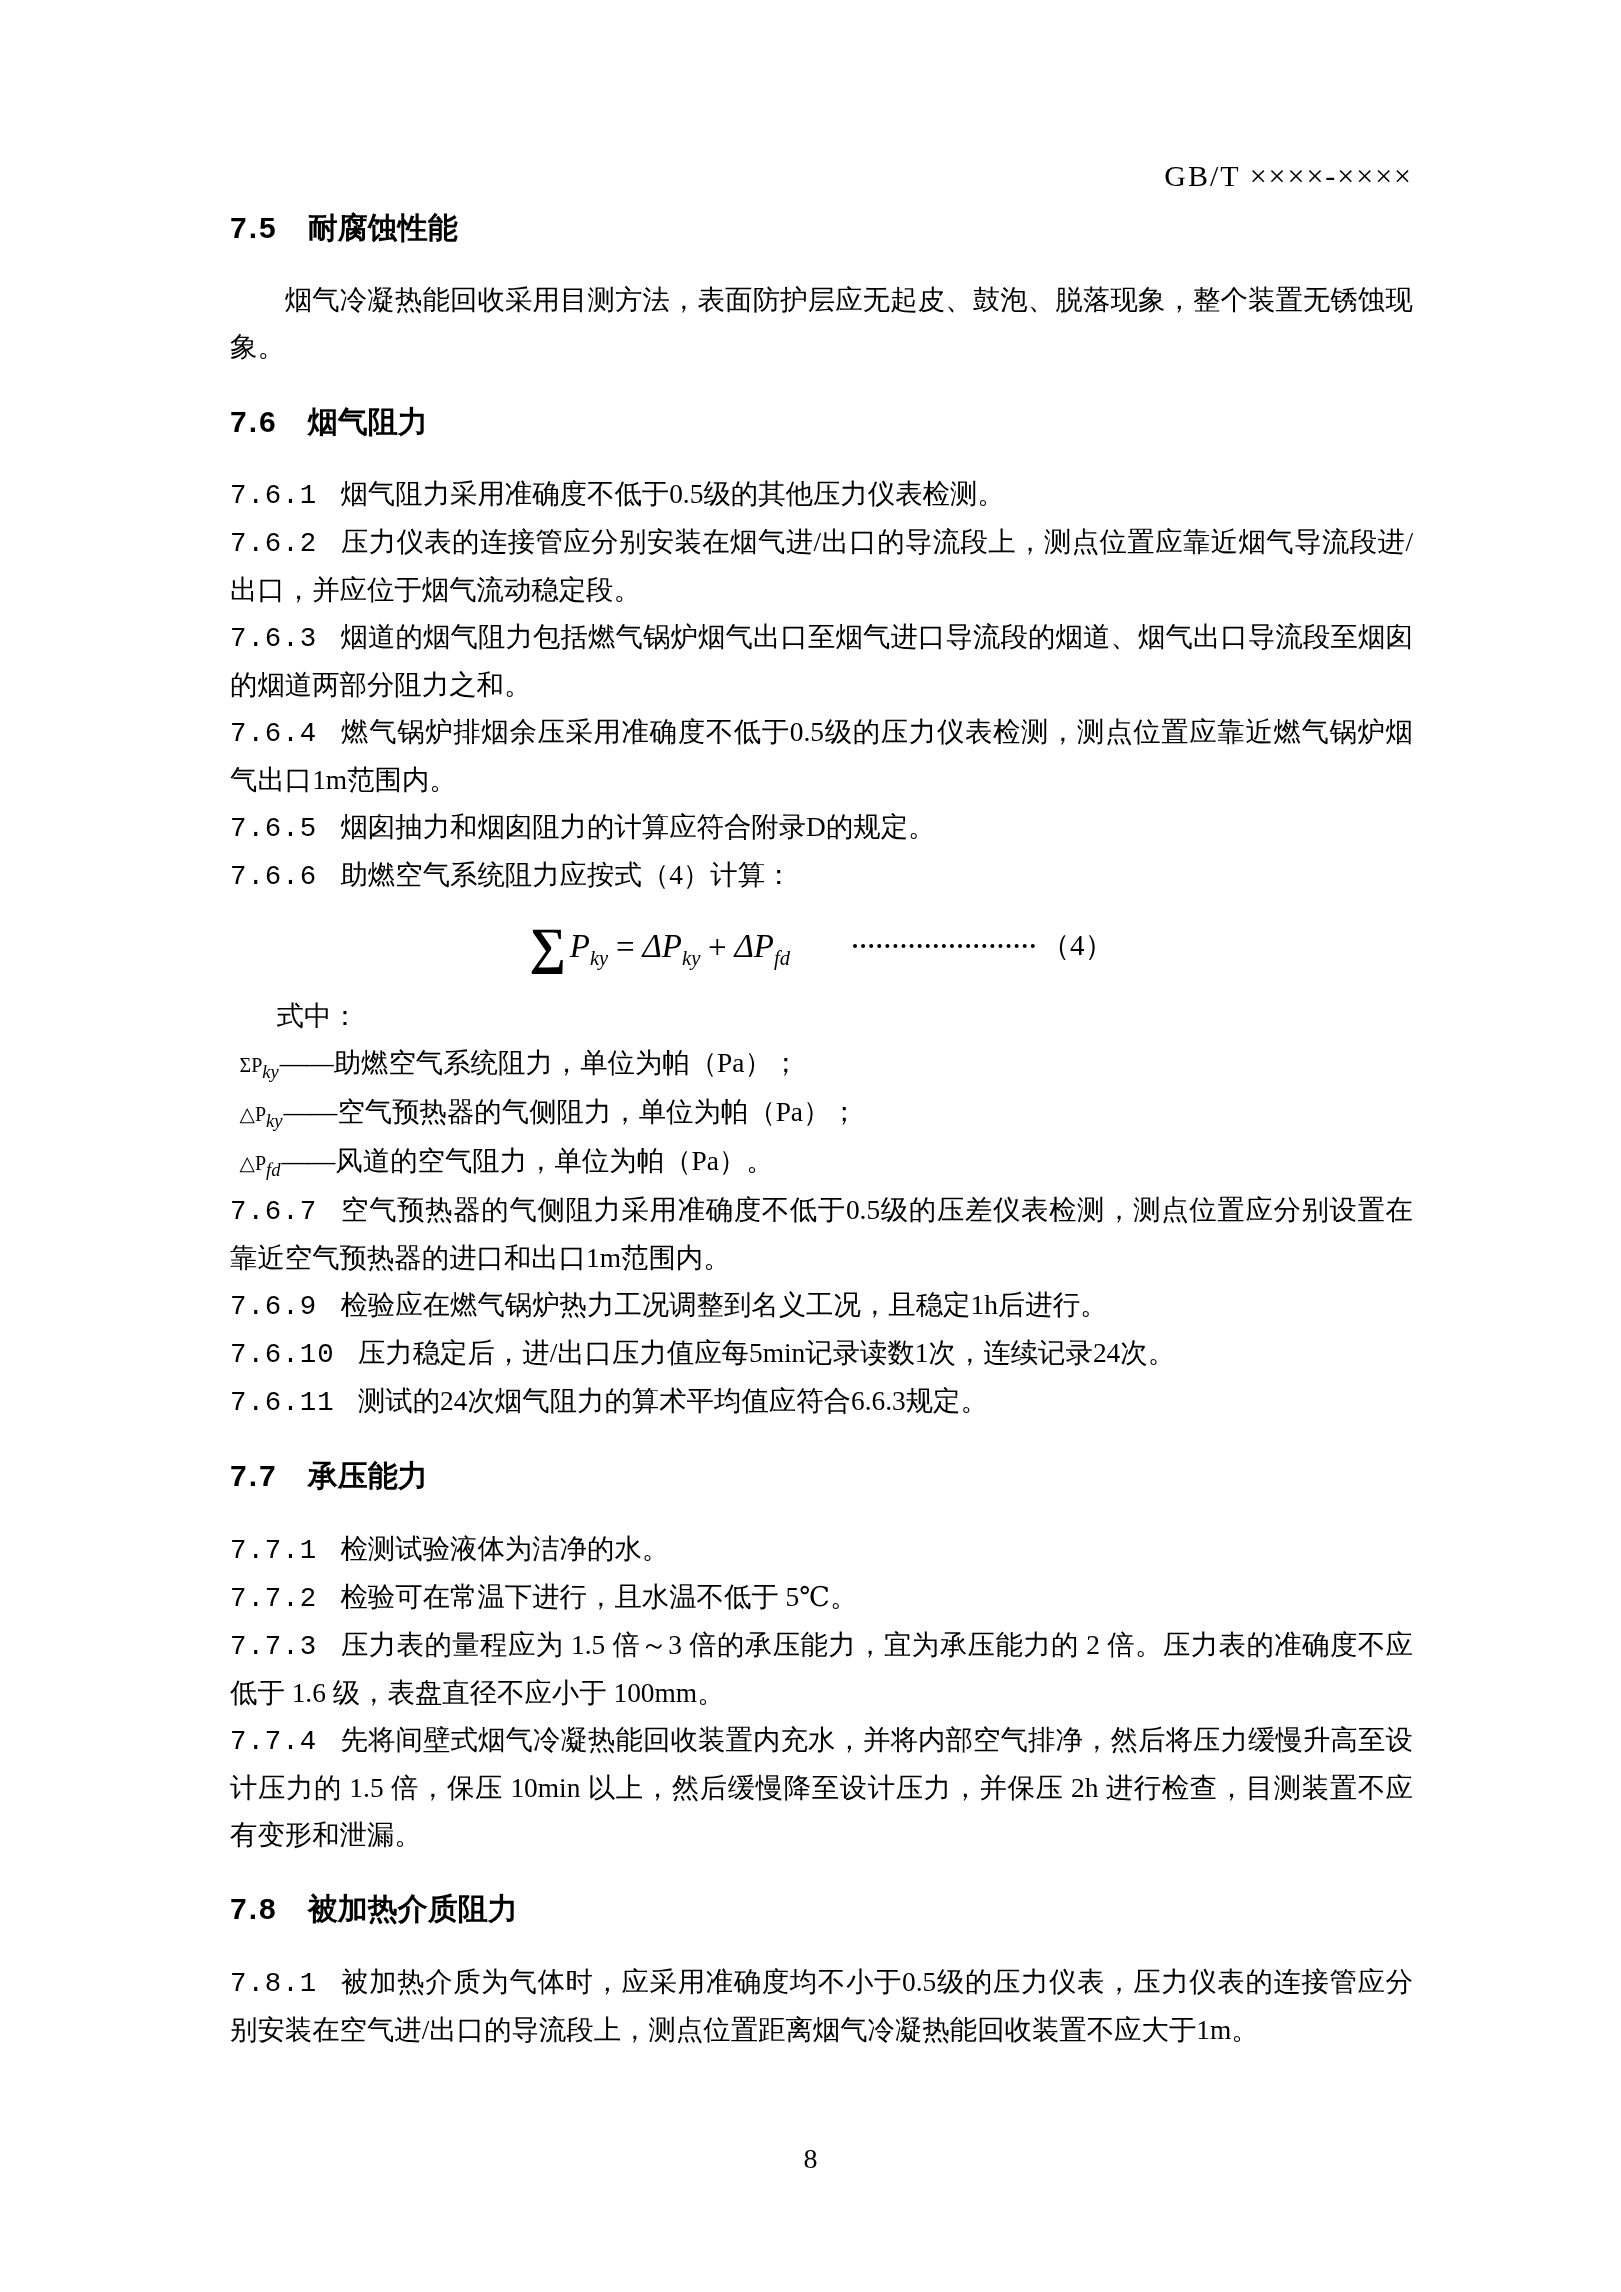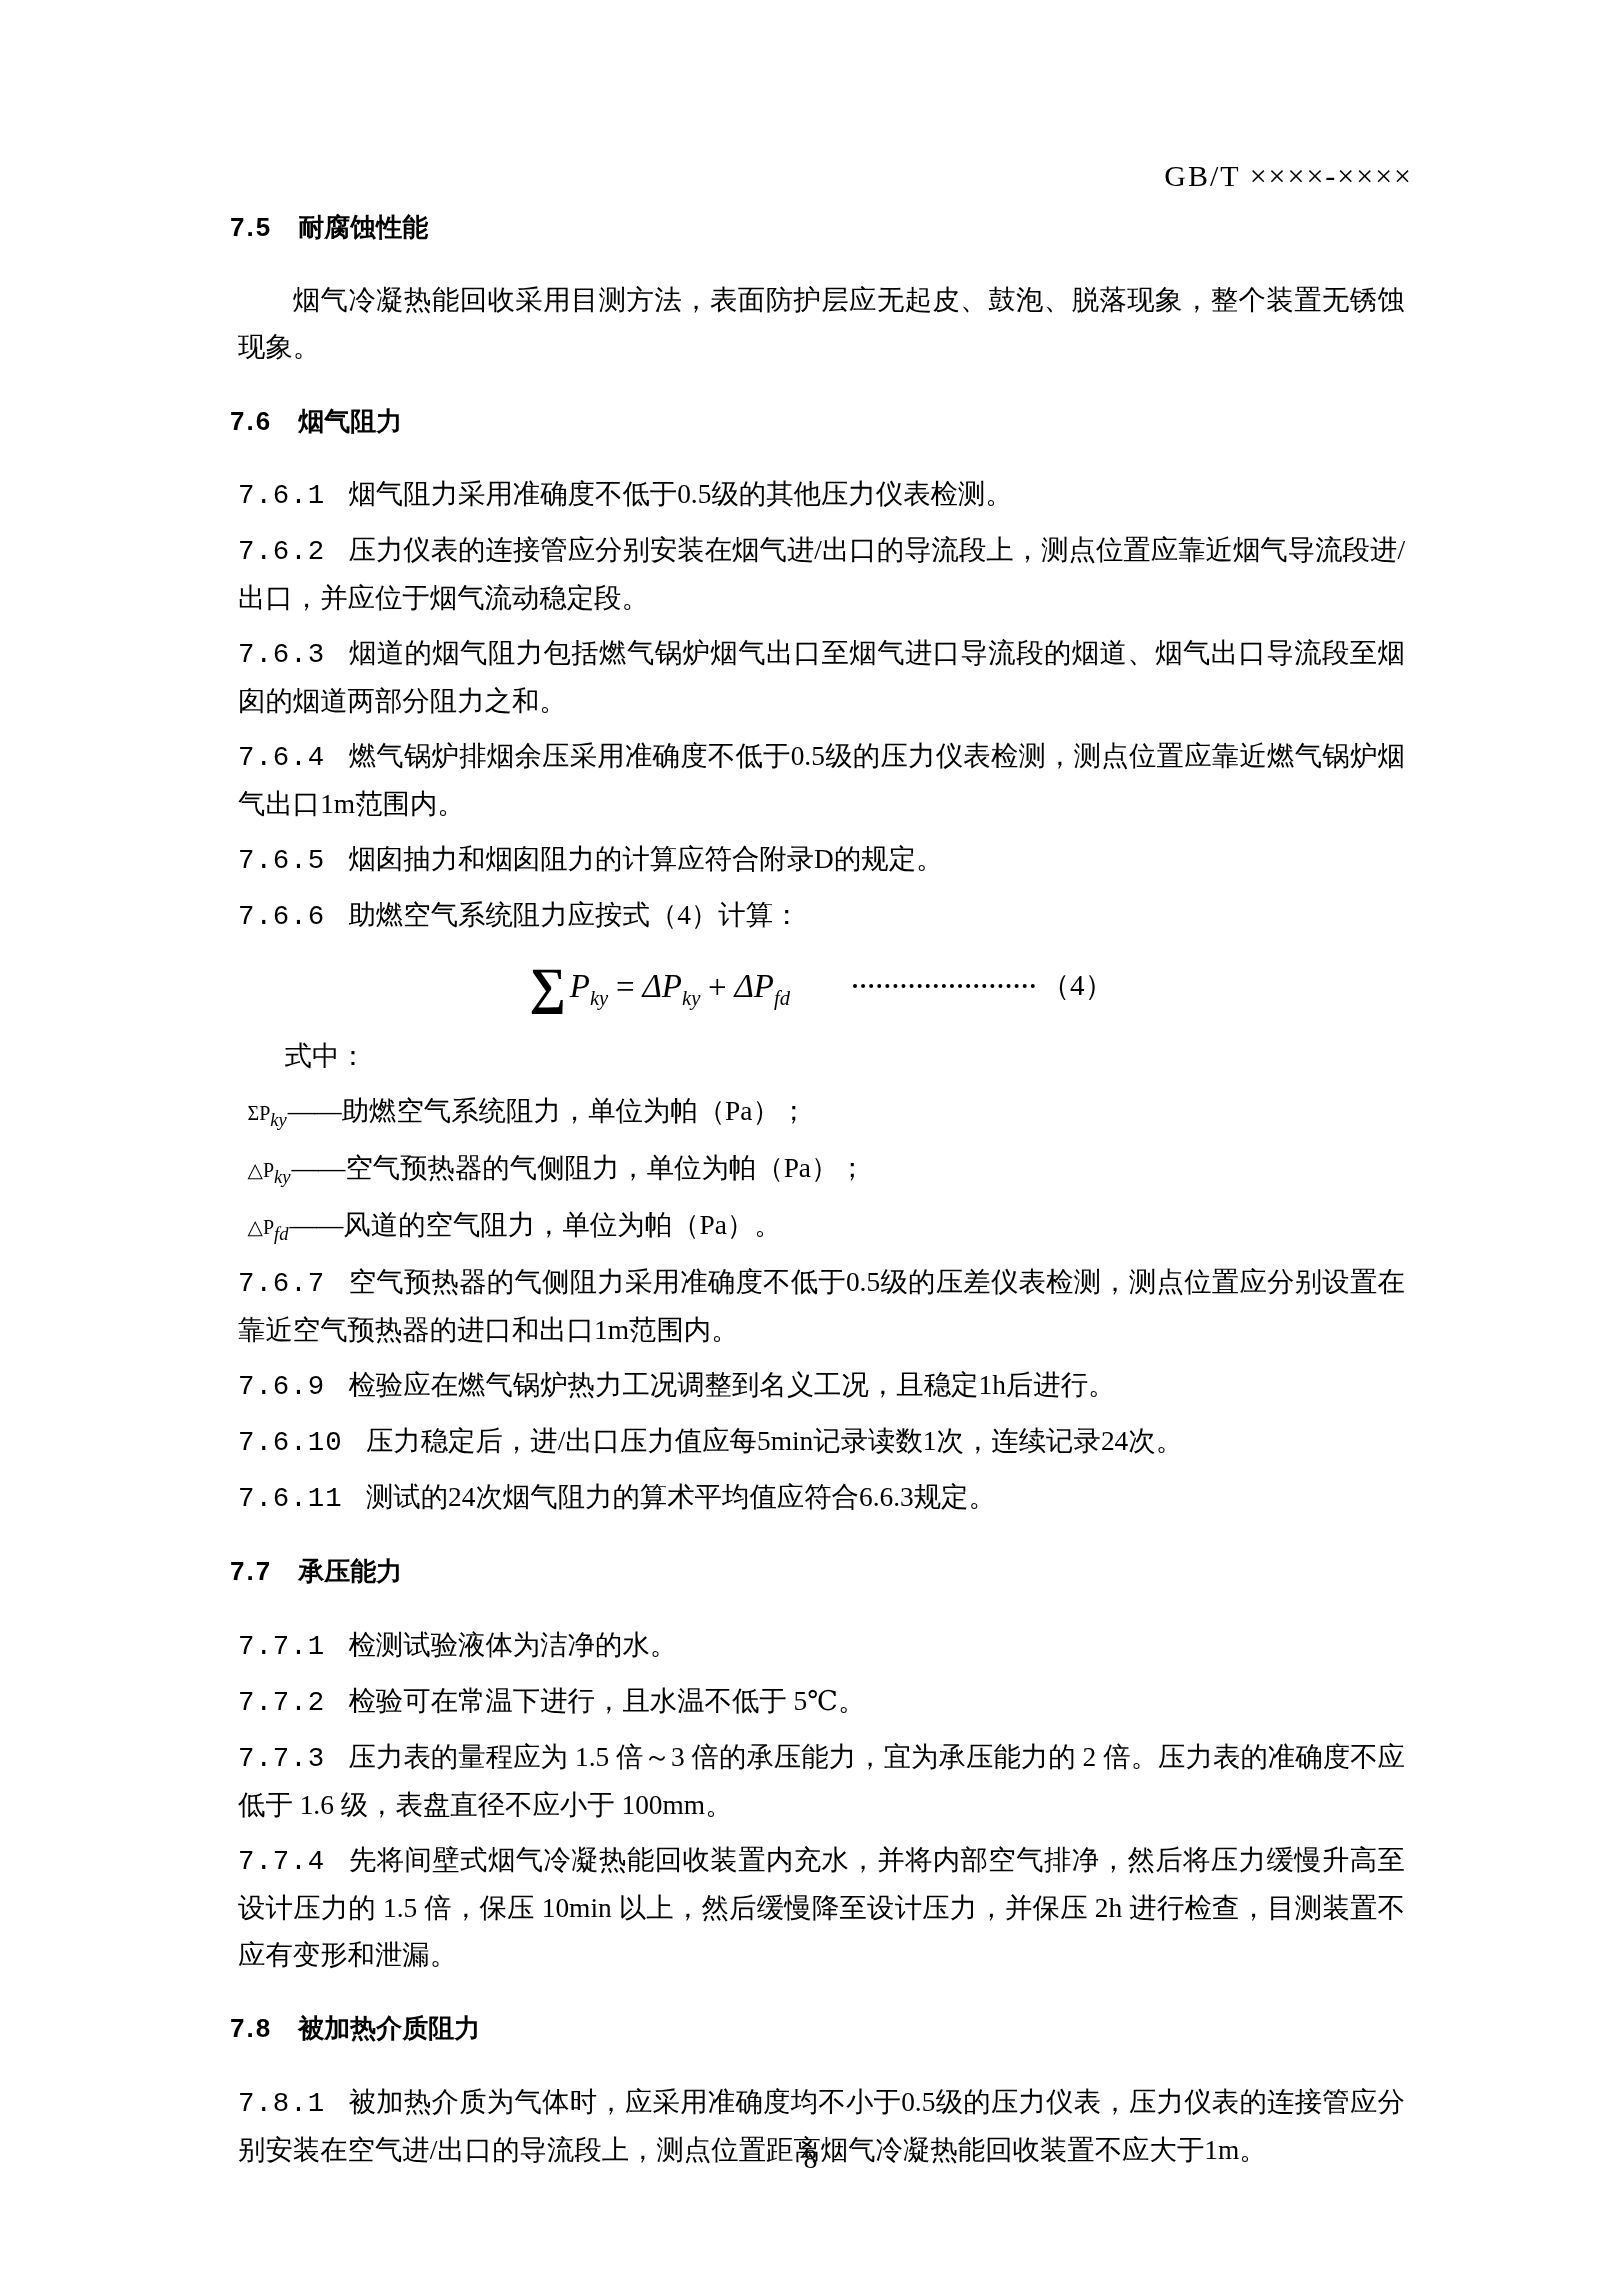--- a/index.html
+++ b/index.html
@@ -23,31 +23,31 @@
     font-size: 30px;
     line-height: 41px;
     letter-spacing: 2px;
     margin-bottom: 7.8px;
     font-family: "Liberation Serif", "DejaVu Serif", serif;
   }
   
   .sec {
     font-family: "Liberation Sans", "DejaVu Sans", sans-serif;
     font-weight: 600;
-    font-size: 26px;
+    font-size: 30px;
     line-height: 47px;
     margin: 26.5px 0 26.5px 0;
   }
   .sec:first-of-type { margin-top: 2px; }
   .sec .num { margin-right: 1.0em; letter-spacing: 2px; }
   
   .clause, .para, .deflabel, .def {
     font-size: 27.4px;
     line-height: 47px;
-    margin: 8px;
+    margin: 0;
     text-align: justify;
     text-justify: inter-ideograph;
   }
   .clause .num {
     font-family: Liberation Mono, monospace;
     letter-spacing: 1px;
     margin-right: 0.85em;
     white-space: nowrap;
   }
   .para { text-indent: 2em; }

